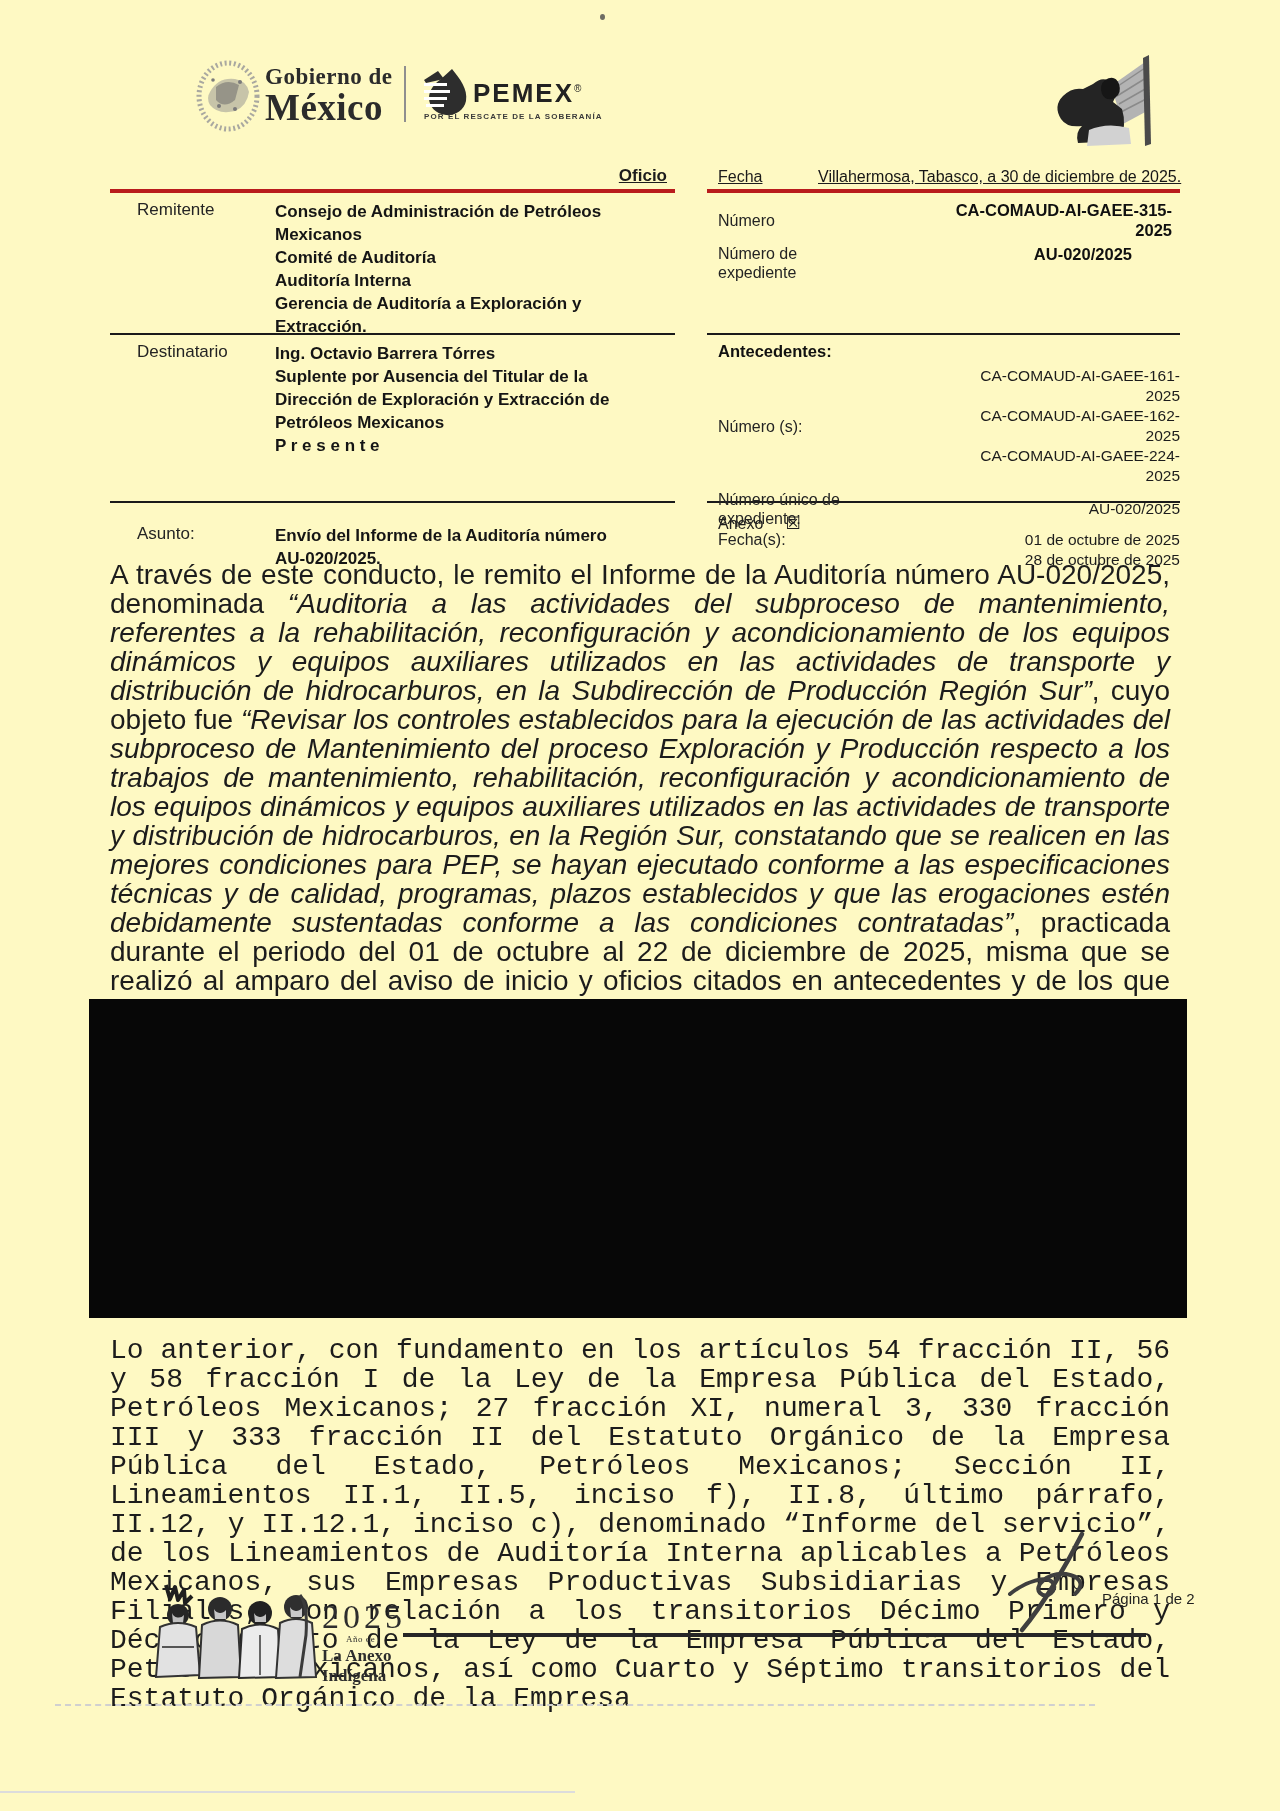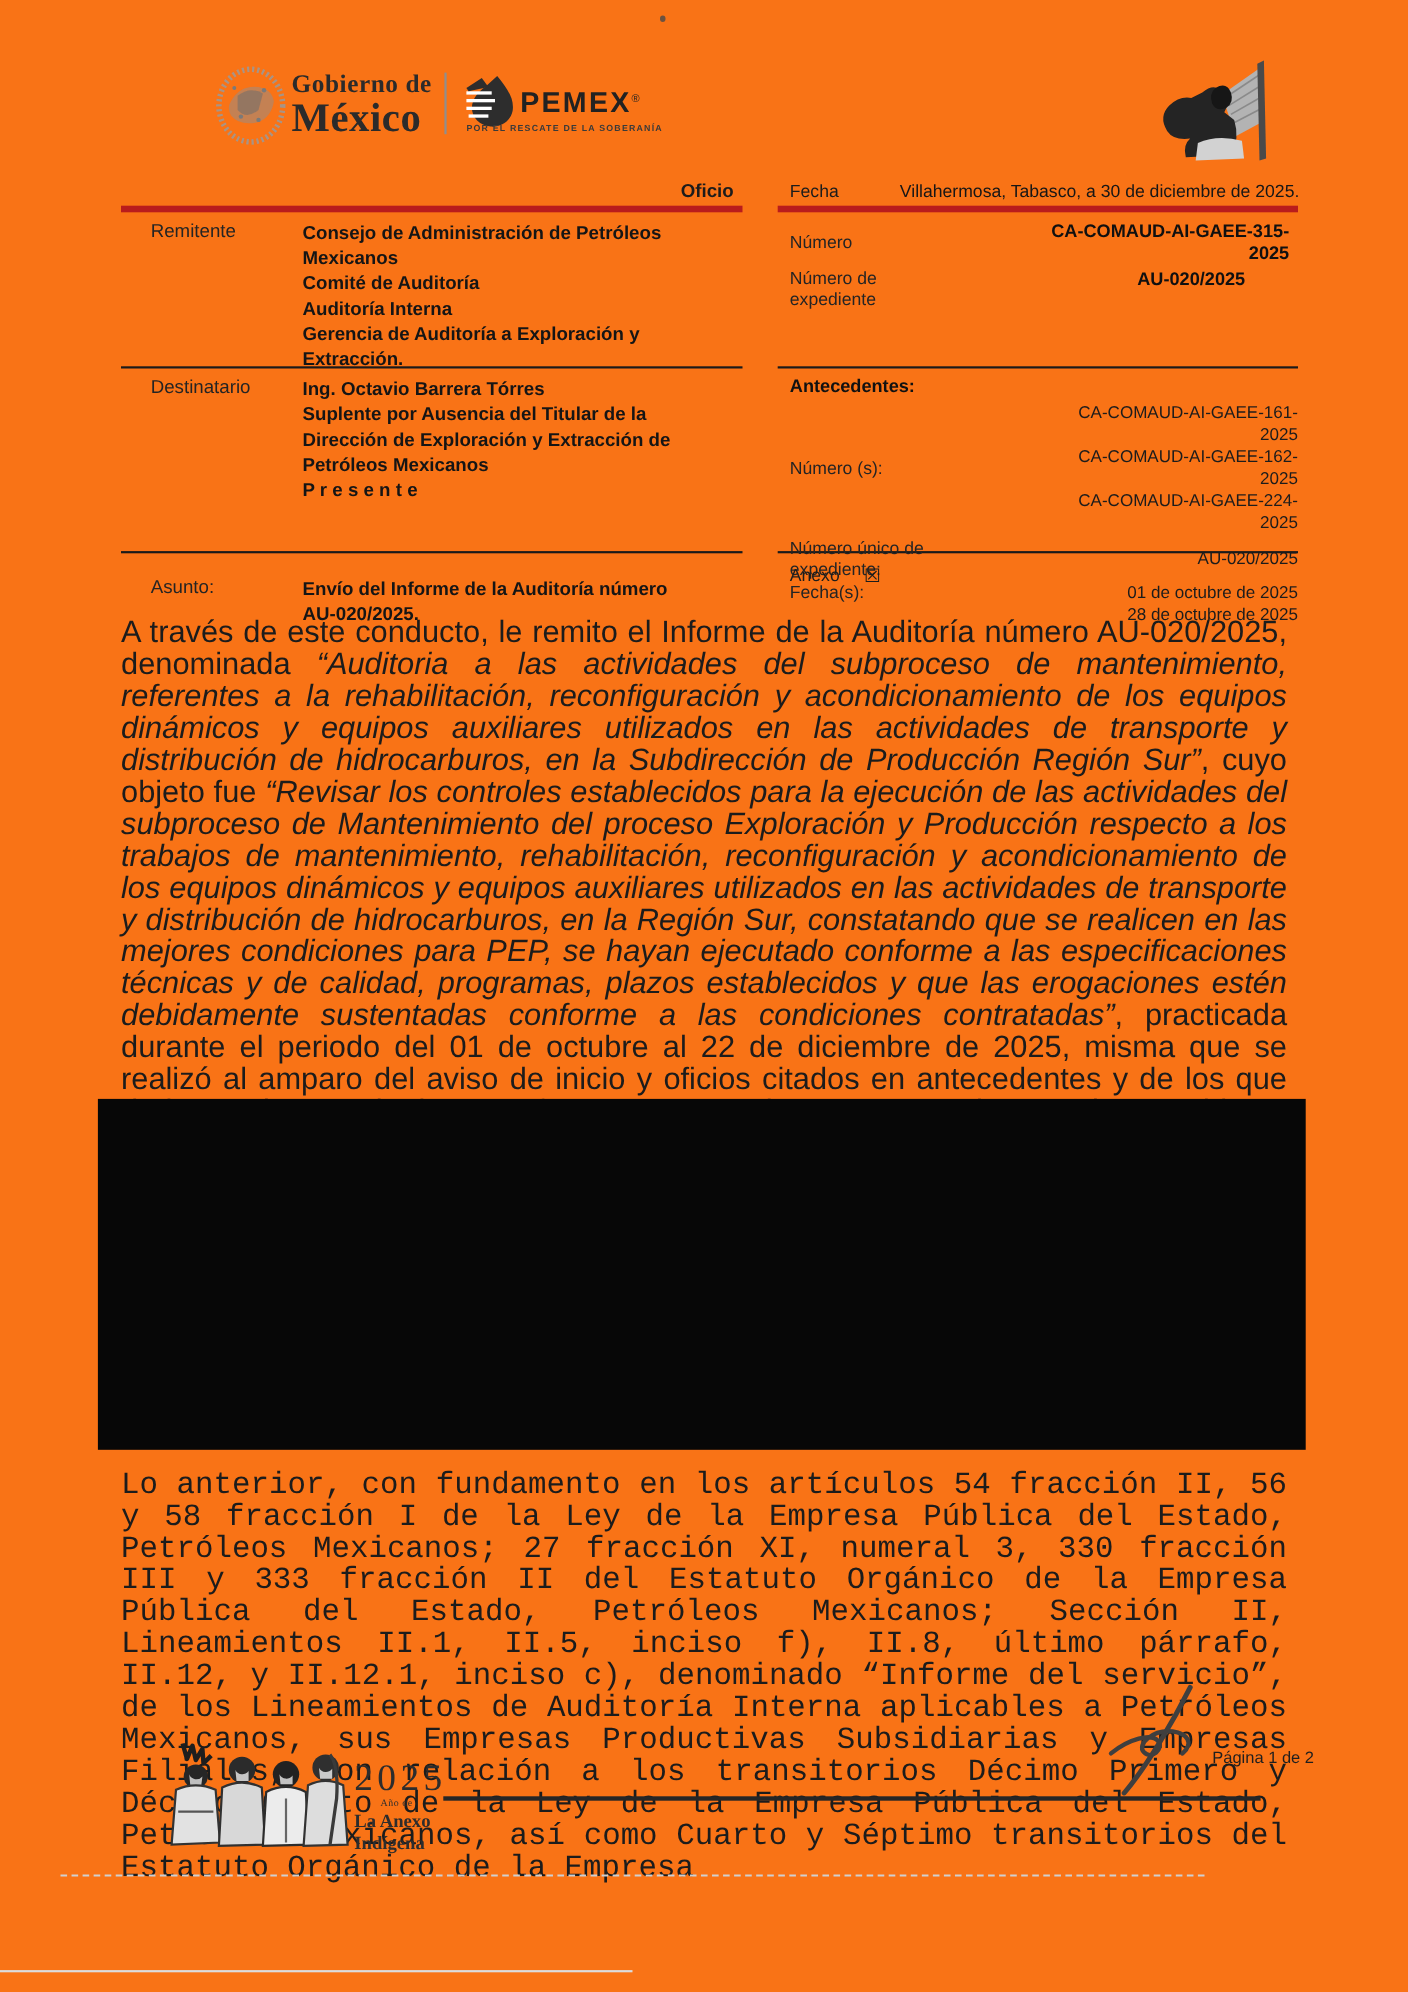--- a/index.html
+++ b/index.html
@@ -1,37 +1,37 @@
 <!DOCTYPE html>
 <html><head>
 <meta charset="utf-8">
 <style>
   html,body{margin:0;padding:0;background:#e9e9e9;}
   .page{
     position:relative;width:1280px;height:1811px;margin:0 auto;
-    background:#f97316;overflow:hidden;
+    background:#fef9c3;overflow:hidden;
     font-family:"Liberation Sans", sans-serif;color:#1c1c1c;
   }
   
   .seal{position:absolute;left:195px;top:60px;width:66px;height:72px;}
   .gob-text{position:absolute;left:265px;top:64px;font-family:"Liberation Serif", serif;color:#2b2b2b;}
   .gob-line1{font-size:23px;font-weight:bold;letter-spacing:.5px;}
   .gob-line2{font-size:37px;font-weight:bold;margin-top:-4px;letter-spacing:.5px;}
   .logo-divider{position:absolute;left:404px;top:66px;width:2px;height:56px;background:#8f8f8f;}
   .pemex-drop{position:absolute;left:422px;top:68px;width:48px;height:48px;}
   .pemex-word{position:absolute;left:473px;top:78px;font-size:26px;font-weight:bold;letter-spacing:2px;color:#222;}
   .pemex-reg{font-size:10px;vertical-align:super;font-weight:normal;}
   .pemex-tag{position:absolute;left:424px;top:112px;font-size:8px;font-weight:bold;letter-spacing:1.1px;color:#3a3a3a;}
   .flag-art{position:absolute;left:1053px;top:52px;width:102px;height:100px;}
   .top-dot{position:absolute;left:600px;top:14px;width:5px;height:6px;border-radius:50%;background:#4a4a4a;opacity:.8;}
 
   
   .col-left{position:absolute;left:110px;top:150px;width:565px;box-sizing:border-box;}
   .col-right{position:absolute;left:707px;top:150px;width:473px;box-sizing:border-box;}
-  .hrow{height:43px;border-bottom:6px solid #b91c1c;display:flex;align-items:flex-end;padding-bottom:3px;box-sizing:border-box;font-size:17px;}
+  .hrow{height:43px;border-bottom:4px solid #b91c1c;display:flex;align-items:flex-end;padding-bottom:3px;box-sizing:border-box;font-size:17px;text-decoration:underline;}
   .hrow-left{justify-content:flex-end;font-weight:bold;padding-right:8px;}
   .blk{box-sizing:border-box;border-bottom:2px solid #1a1a1a;}
   .blk2{height:142px;padding-top:7px;}
   .blk3{height:168px;padding-top:7px;}
   .lrow{display:flex;}
   .lab{flex:0 0 165px;padding-left:27px;box-sizing:border-box;font-size:17px;color:#242424;}
   .lval{flex:1;font-weight:bold;font-size:17px;line-height:23px;color:#151515;}
   .asunto-row{padding-top:21px;}
   .rlab{flex:0 0 241px;padding-left:11px;box-sizing:border-box;font-size:16px;color:#242424;line-height:19px;}
   .rlab .inner{display:block;max-width:150px;}

